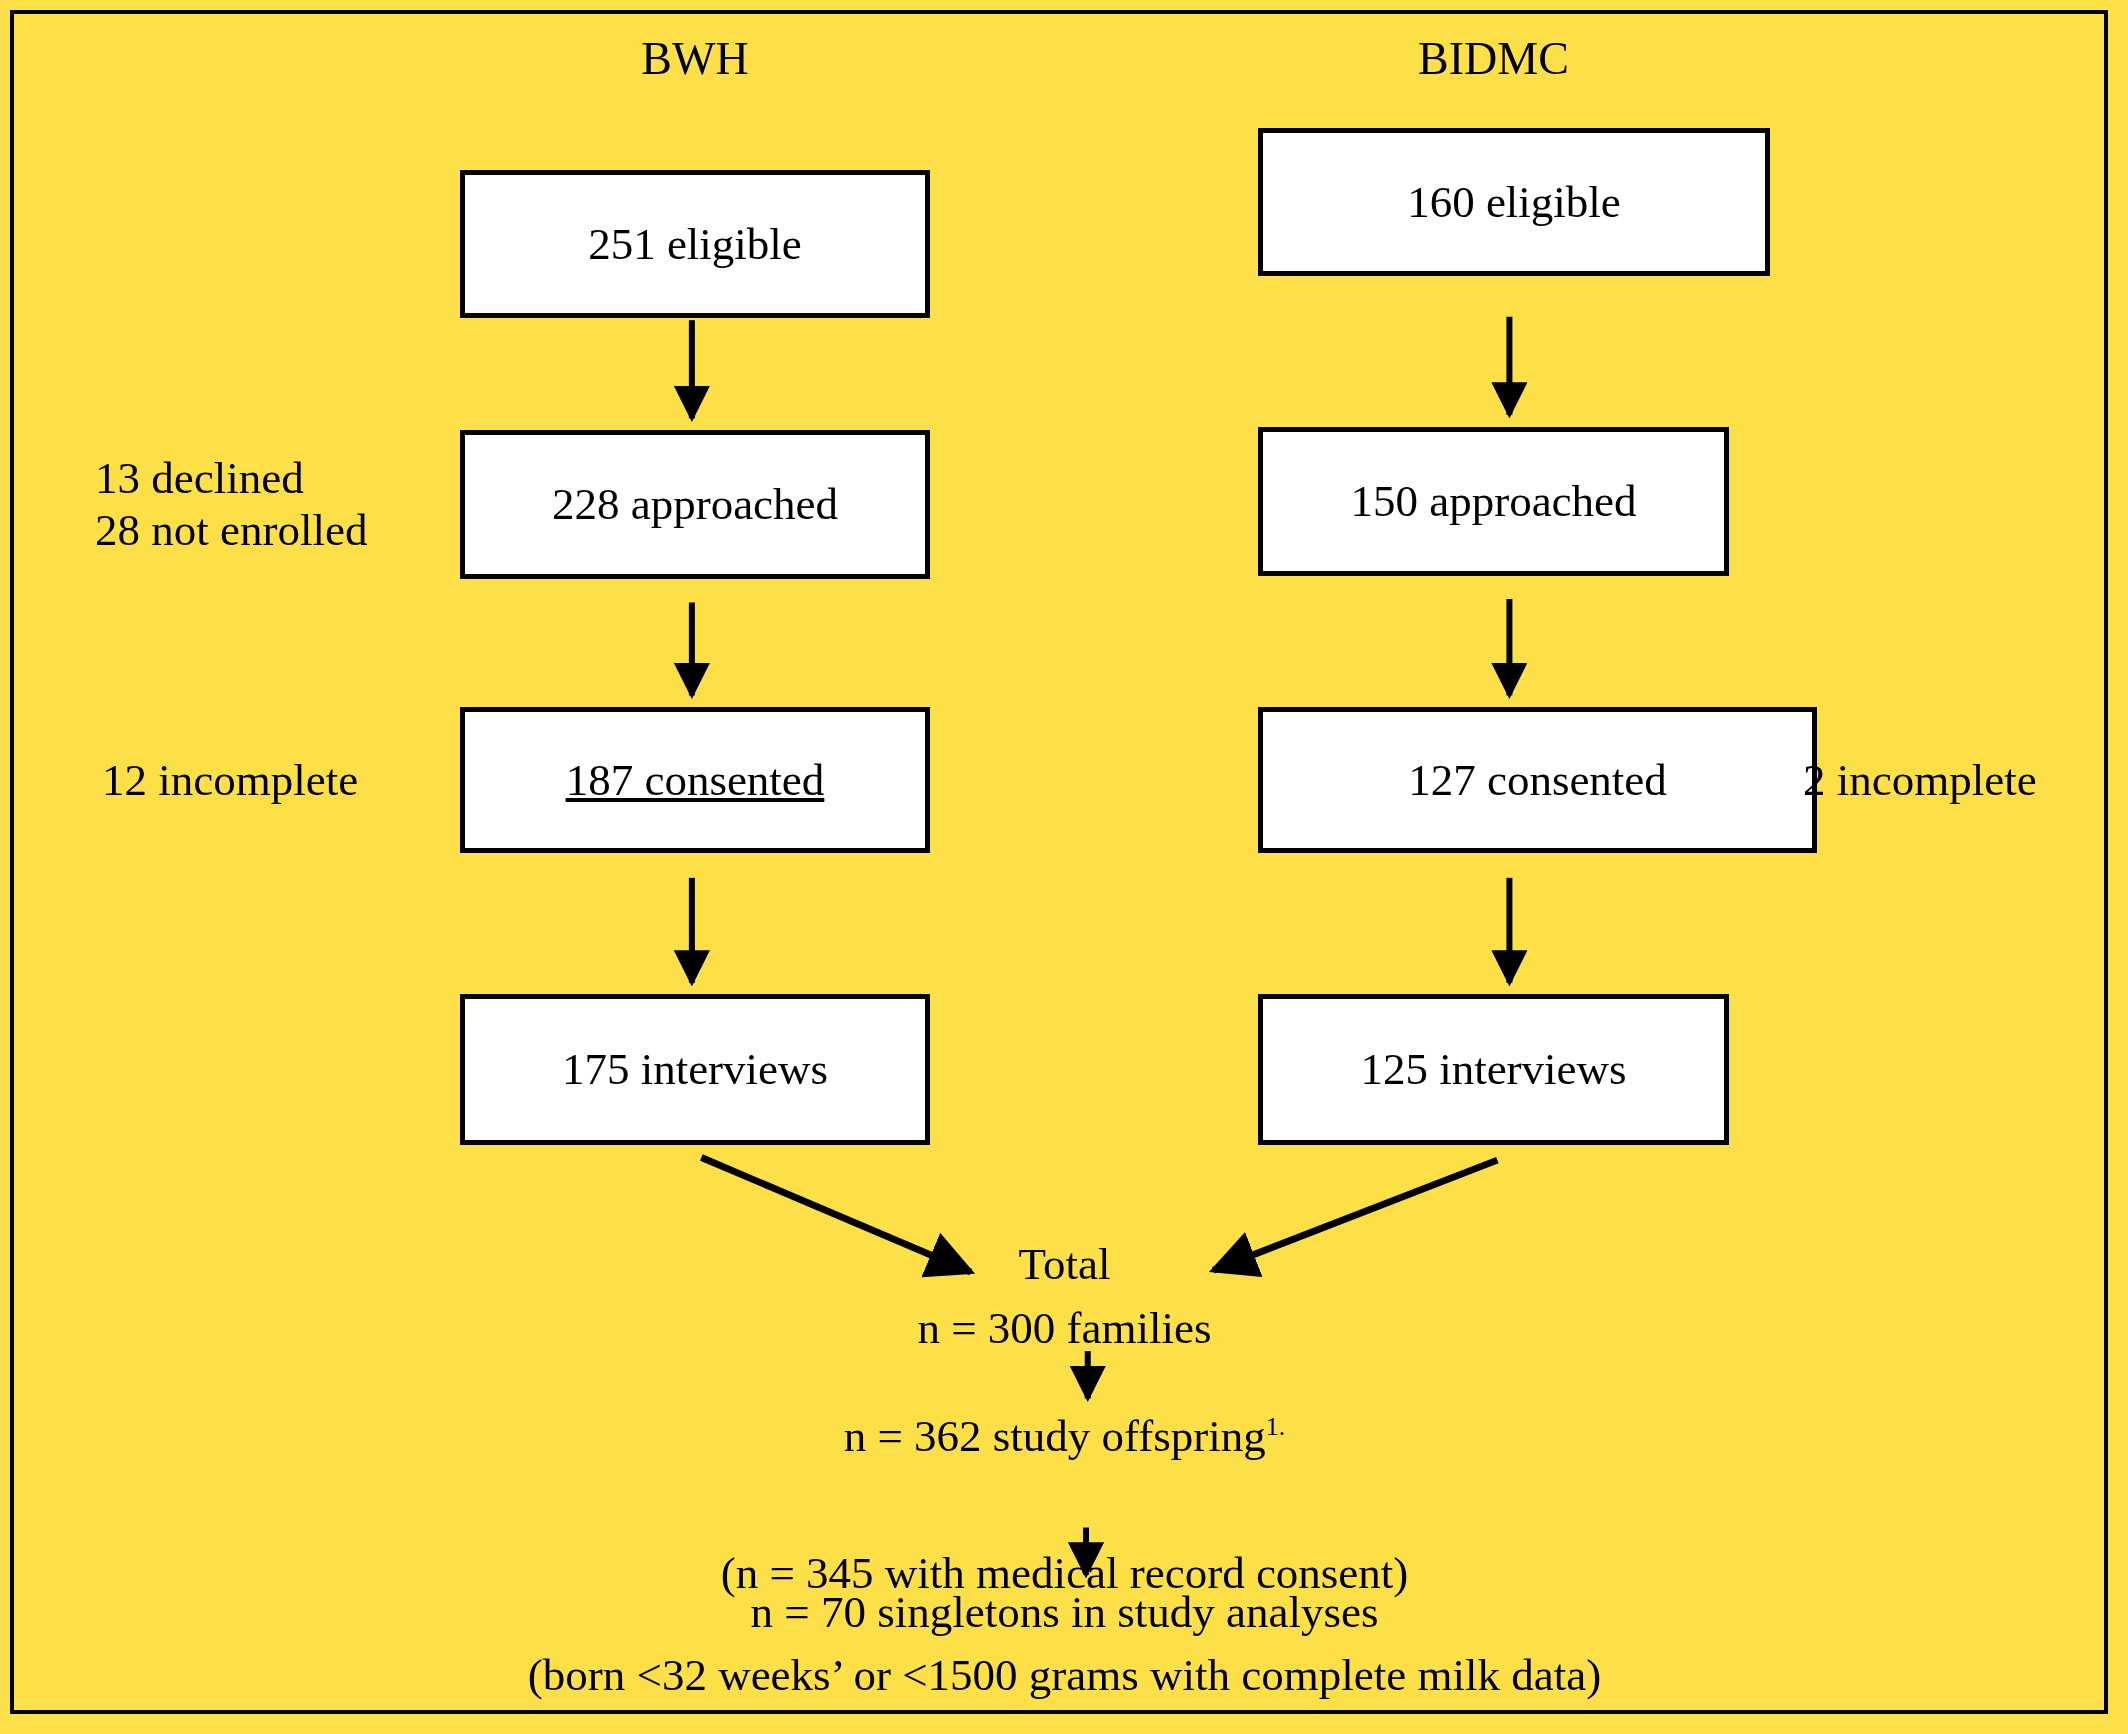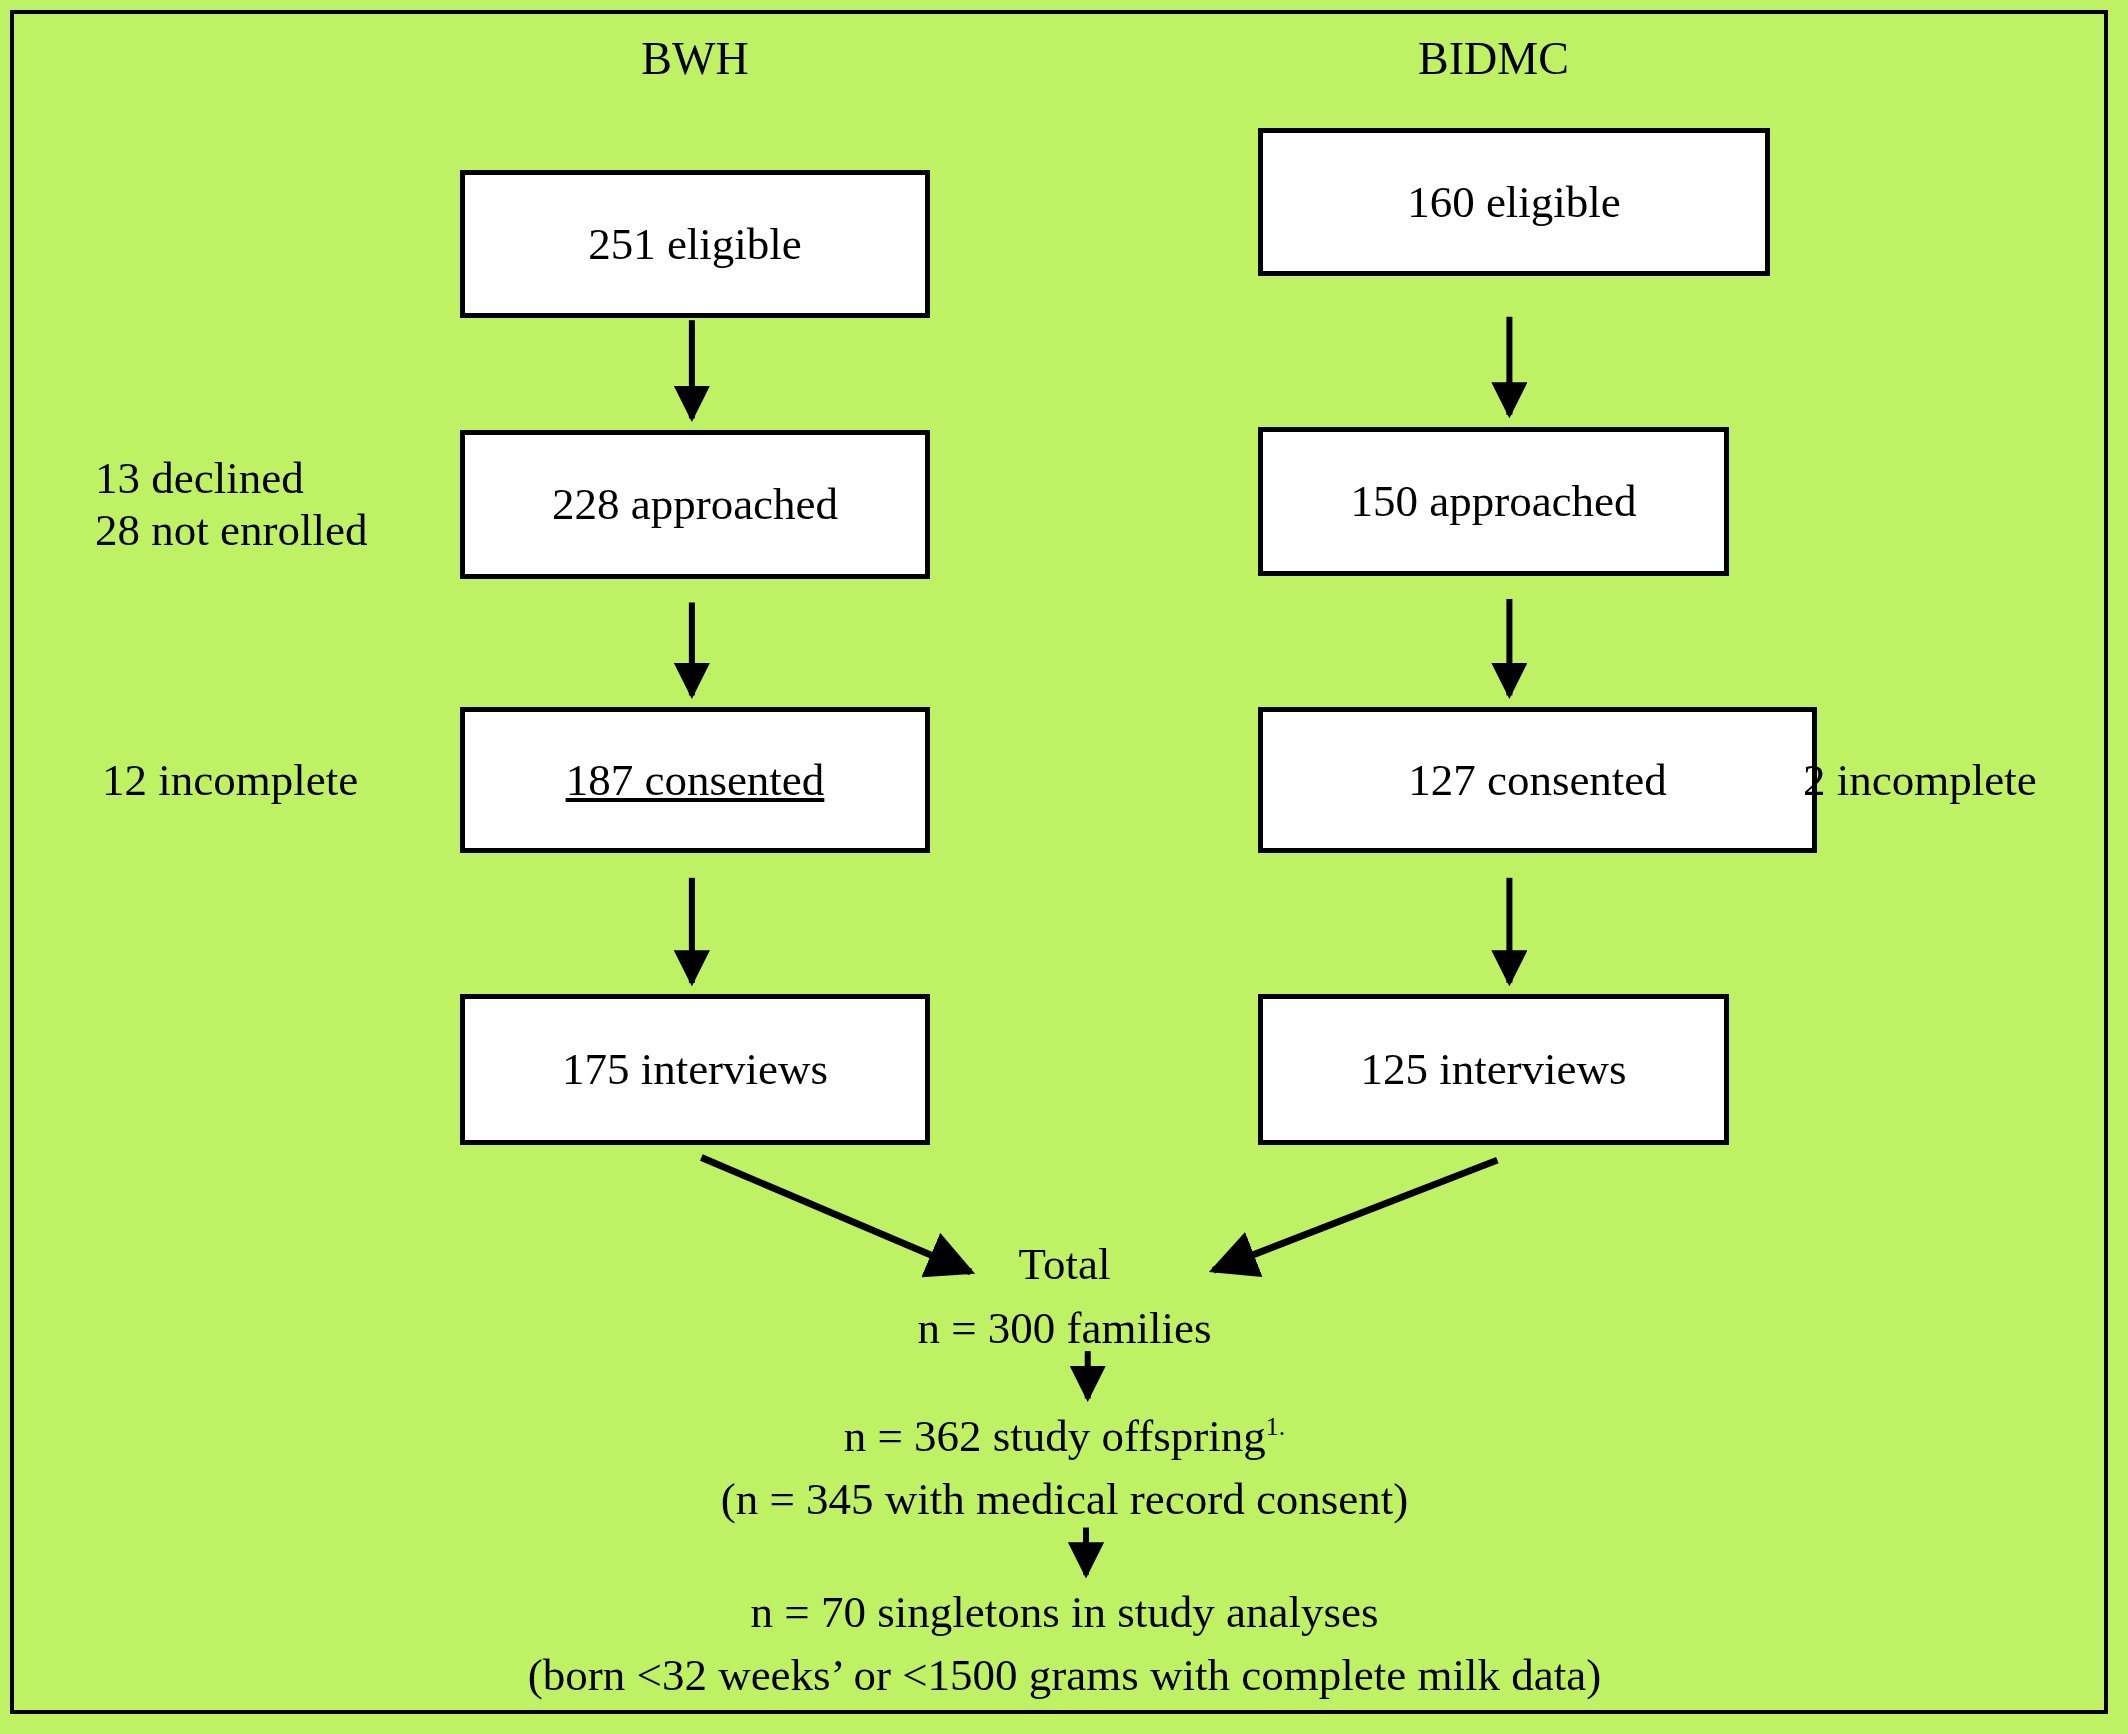--- a/index.html
+++ b/index.html
@@ -8,21 +8,21 @@
     background: #ffffff;
   }
   body {
     font-family: "Liberation Serif", "DejaVu Serif", serif;
     color: #000000;
   }
   #figure-root {
     position: relative;
     width: 2129px;
     height: 1735px;
-    background: #bef264;
+    background: #fde047;
     overflow: hidden;
   }
   
   #figure-frame {
     position: absolute;
     left: 10.3px;
     top: 10.3px;
     width: 2098px;
     height: 1704px;
     border: 4.3px solid #000000;
@@ -91,21 +91,21 @@
     width: 2129px;
     left: 0;
     text-align: center;
     font-size: 45px;
     line-height: 1.12;
     white-space: nowrap;
   }
   #summary-total      { top: 1239px; }
   #summary-families   { top: 1303px; }
   #summary-offspring  { top: 1411px; }
-  #summary-medical    { top: 1474px; }
+  #summary-medical    { top: 1548px; }
   #summary-singletons { top: 1587px; }
   #summary-born       { top: 1650px; }
 
   .sup {
     font-size: 26px;
     vertical-align: super;
     line-height: 0;
   }
 </style>
 </head>

